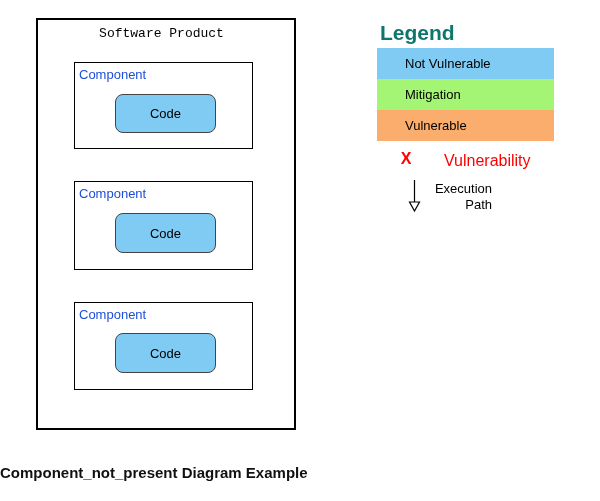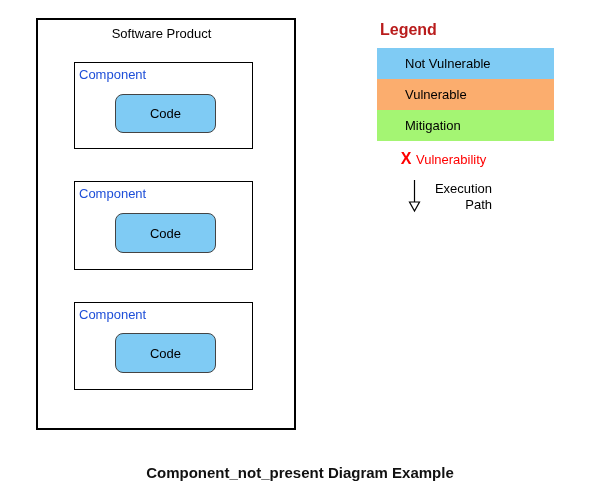--- a/index.html
+++ b/index.html
@@ -24,20 +24,21 @@
     border: 2px solid #000000;
     box-sizing: border-box;
     background: #ffffff;
   }
   .software-title {
     left: 36px; top: 26px;
     width: 251px;
     text-align: center;
     font-size: 13px;
     color: #000000;
+    font-family: Liberation Mono, monospace;
   }
   .component-box {
     width: 179px;
     border: 1.3px solid #000000;
     box-sizing: border-box;
     background: #ffffff;
   }
   .component-box .component-label {
     padding: 4px 0 0 4px;
     font-size: 13px;
@@ -64,23 +65,23 @@
 
   .arrows-overlay {
     left: 0; top: 0;
     width: 600px; height: 501px;
     pointer-events: none;
   }
 
   
   .legend-title {
     left: 380px; top: 21px;
-    font-size: 16px;
+    font-size: 21px;
     font-weight: bold;
-    color: #b91c1c;
+    color: #0f766e;
   }
   .legend-rows {
     left: 377px; top: 48px;
     width: 177px;
   }
   .legend-row {
     height: 31px;
     line-height: 31px;
     padding-left: 28px;
     box-sizing: border-box;
@@ -88,42 +89,41 @@
     color: #000000;
   }
   .vuln-x {
     left: 397px; top: 150px;
     width: 18px;
     text-align: center;
     font-size: 16px;
     font-weight: bold;
   }
   .vuln-label {
-    left: 416px; top: 152px;
-    font-size: 13px;
+    left: 444px; top: 152px;
+    font-size: 16px;
   }
   .exec-symbol {
     left: 404px; top: 178px;
     width: 22px; height: 38px;
   }
   .exec-label {
     left: 432px; top: 181px;
     width: 60px;
     text-align: right;
     font-size: 13px;
     color: #000000;
     white-space: pre-line;
     line-height: 16px;
   }
 
   
   .caption {
     left: 0; top: 464px;
     width: 600px;
-    text-align: center;
     font-size: 15px;
     font-weight: bold;
     color: #111111;
   }
 </style>
 </head>
 <body>
 
 <div class="canvas">
 
@@ -159,22 +159,22 @@
     <div class="component-label">Component</div>
   </div>
   <div class="abs code-box code-3" style="background-color: rgb(127, 203, 244);">
     <span>Code</span>
   </div>
 
   <div class="abs legend-title">Legend</div>
 
   <div class="abs legend-rows">
     <div class="legend-row" style="background-color: rgb(127, 203, 244);">Not Vulnerable</div>
+    <div class="legend-row" style="background-color: rgb(164, 245, 115);">Mitigation</div>
     <div class="legend-row" style="background-color: rgb(251, 173, 110);">Vulnerable</div>
-    <div class="legend-row" style="background-color: rgb(164, 245, 115);">Mitigation</div>
   </div>
 
   <div class="abs vuln-x" style="color: rgb(255, 0, 0);">X</div>
   <div class="abs vuln-label" style="color: rgb(255, 0, 0);">Vulnerability</div>
 
   <svg class="abs exec-symbol" viewBox="0 0 22 38" xmlns="http://www.w3.org/2000/svg">
     <line x1="10.5" y1="2" x2="10.5" y2="24" stroke="#000000" stroke-width="1.2"></line>
     <polygon points="5.5,24 15.5,24 10.5,33" fill="#ffffff" stroke="#000000" stroke-width="1.2"></polygon>
   </svg>
   <div class="abs exec-label">Execution

